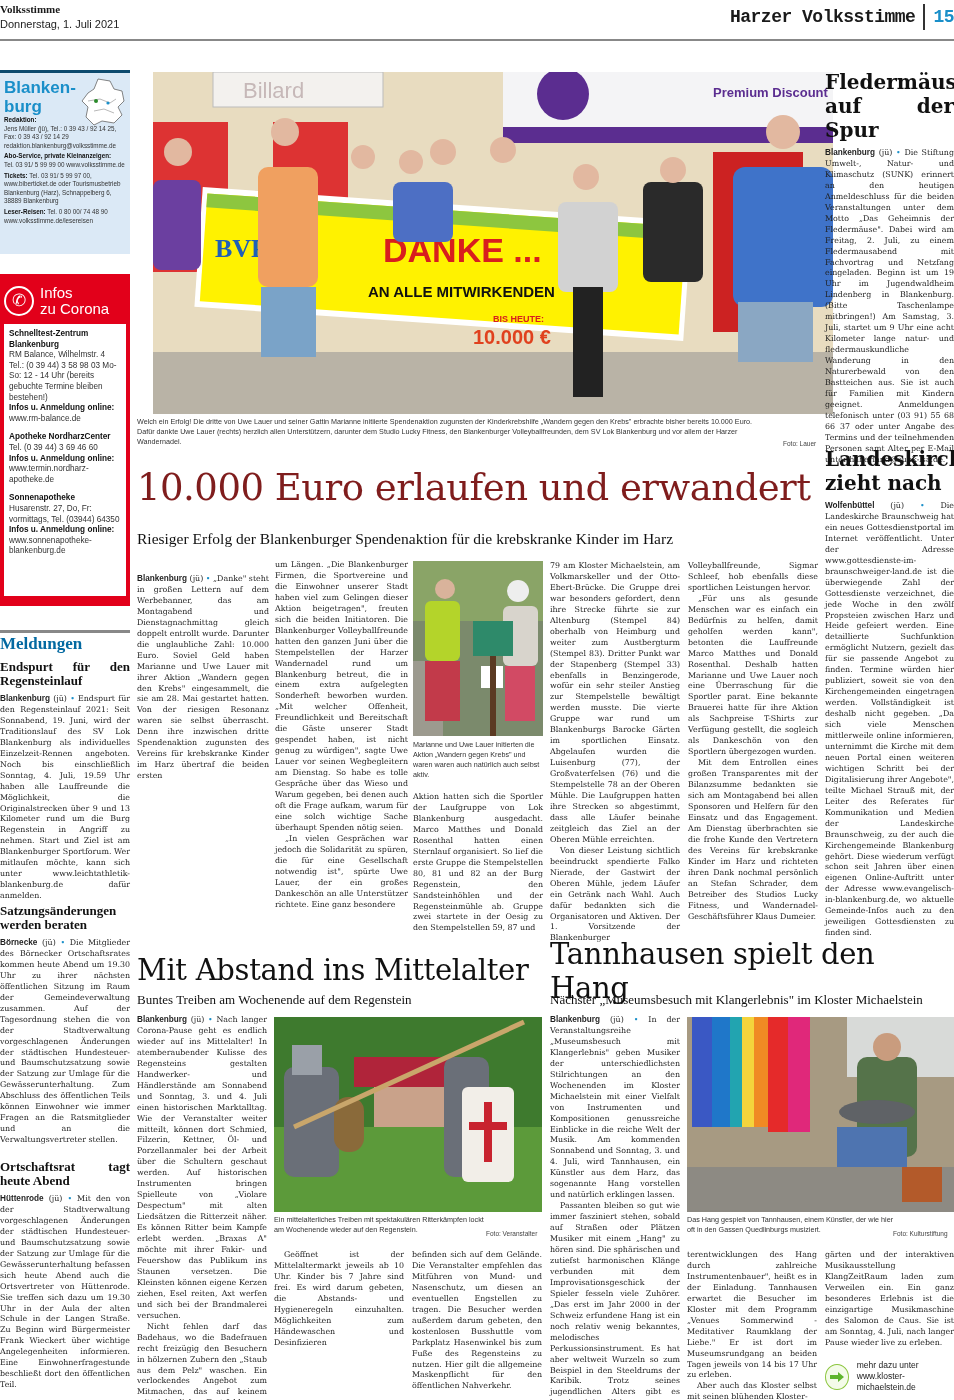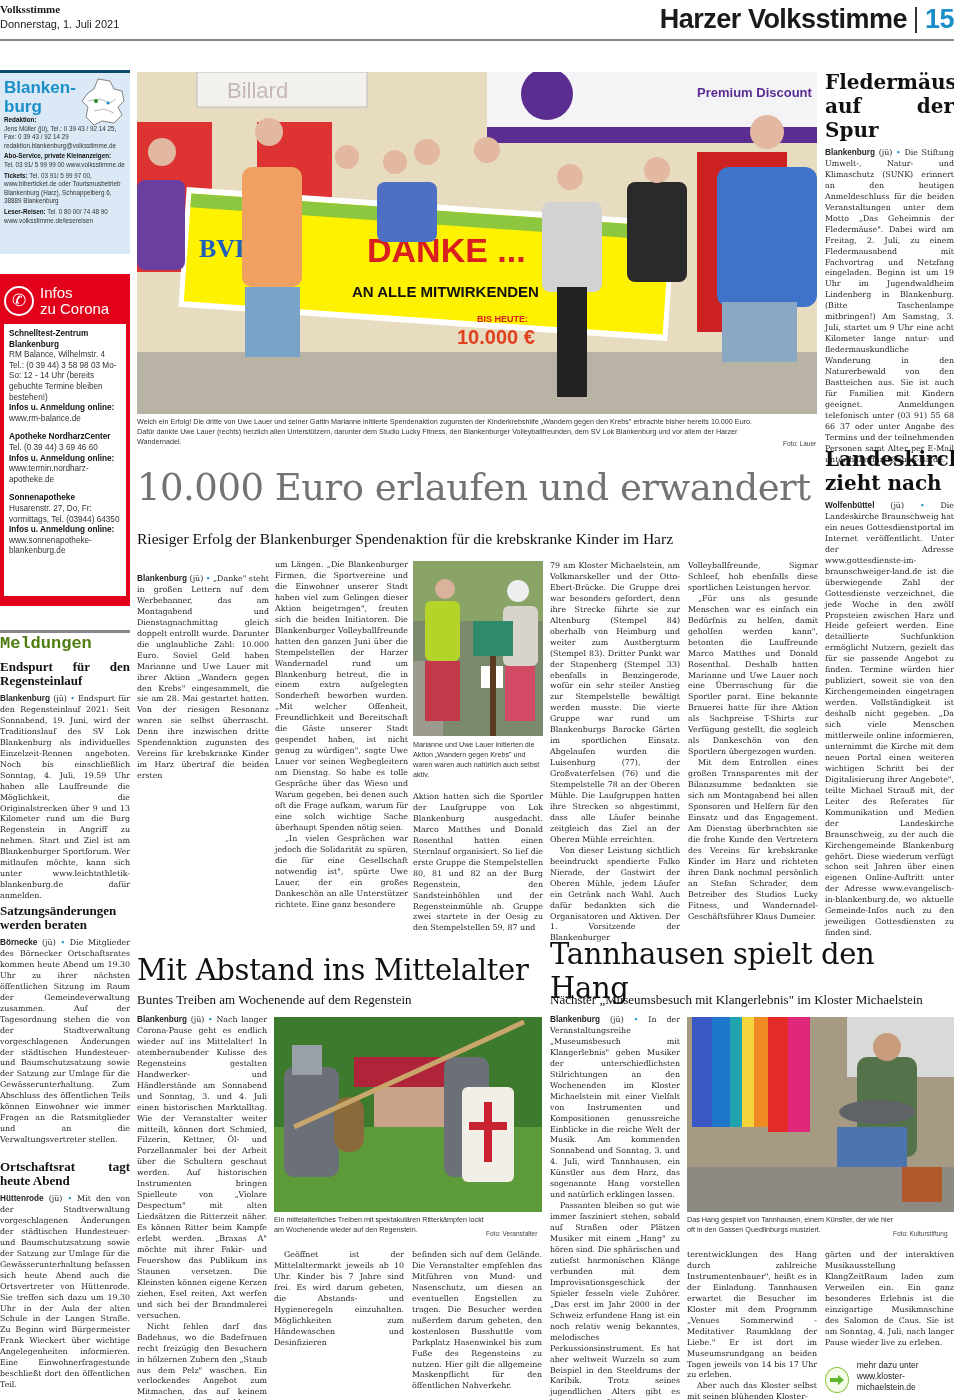--- a/index.html
+++ b/index.html
@@ -2,68 +2,68 @@
 <html><head>
 <meta charset="utf-8">
 <style>
 *{box-sizing:border-box;margin:0;padding:0}
 body{width:954px;height:1400px;background:#fff;position:relative;overflow:hidden;font-family:"DejaVu Serif",serif;color:#1a1a1a}
 .abs{position:absolute}
 .sans{font-family:"Liberation Sans","DejaVu Sans",sans-serif}
 .hdr-left{left:0;top:2px;font-size:10.5px;line-height:15px}
 .hdr-left .brand{font-family:"Liberation Serif",serif;font-weight:bold;font-size:11px}
 .hdr-left .date{font-family:"Liberation Sans",sans-serif;font-size:11px;color:#222}
-.hdr-right{right:0;top:4px;font-family:Liberation Sans, sans-serif;font-weight:bold;font-size:27px;letter-spacing:-0.5px;display:flex;align-items:center;gap:8px}
+.hdr-right{right:0;top:4px;font-family:Liberation Mono, monospace;font-weight:bold;font-size:18px;letter-spacing:-0.5px;display:flex;align-items:center;gap:8px}
 .hdr-right .sep{width:2px;height:26px;background:#333}
 .hdr-right .pg{color:#1a8fc9}
 .hdr-line{left:0;top:39px;width:954px;height:2px;background:#888}
 
 
 .loc-box{left:0;top:70px;width:130px;height:184px;background:#dbe9f6;border-top:3px solid #0c4a6e;padding:5px 4px}
 .loc-title{font-family:"Liberation Sans",sans-serif;font-weight:bold;font-size:17px;line-height:19px;color:#1a8fc9}
 .loc-map{right:4px;top:4px;width:46px;height:50px}
 .loc-text{font-family:"Liberation Sans",sans-serif;font-size:6.3px;line-height:8.6px;color:#333}
 .loc-text b{color:#111}
 .loc-text p{margin-bottom:2px}
 
 .corona{left:0;top:274px;width:130px;height:332px;background:#e2001a;padding:4px}
 .corona-head{display:flex;align-items:center;gap:6px;height:46px;color:#fff;font-family:"Liberation Sans",sans-serif;font-size:15px;line-height:16px}
 .phone-ic{width:30px;height:30px;border:2px solid #fff;border-radius:50%;display:flex;align-items:center;justify-content:center;font-size:17px}
 .corona-body{background:#ffffff;height:272px;padding:5px 5px;font-family:"Liberation Sans",sans-serif;font-size:8.2px;line-height:10.6px;color:#333}
 .corona-body b{color:#111}
 .corona-body .blk{margin-bottom:8px}
 
 .meld-rule{left:0;top:630px;width:130px;height:3px;background:#888}
-.meld-title{left:0;top:634px;font-family:Liberation Mono, monospace;font-weight:bold;font-size:17px;color:#4d7c0f}
+.meld-title{left:0;top:634px;font-family:Liberation Serif, serif;font-weight:bold;font-size:17px;color:#0369a1}
 .meld-col{left:0;width:130px;font-size:8.3px;line-height:11.1px;text-align:left}
 .meld-col h3{font-family:"Liberation Serif",serif;font-weight:bold;font-size:13px;line-height:14px;margin-bottom:6px;color:#111}
 .dl{font-family:"Liberation Sans",sans-serif;font-weight:bold;font-size:8.2px}
 .dot{color:#1a8fc9}
 
 
-.photo-main{left:137px;top:72px;width:680px;height:342px;overflow:hidden;background:#737373}
+.photo-main{left:153px;top:72px;width:680px;height:342px;overflow:hidden;background:#737373}
 .cap{font-family:"Liberation Sans",sans-serif;font-size:7.2px;line-height:10px;color:#333}
 .credit{font-family:"Liberation Sans",sans-serif;font-size:6.5px;color:#444}
 
-.headline-main{left:137px;top:466px;font-family:"DejaVu Serif",serif;font-size:37px;line-height:44px;letter-spacing:-0.5px;color:#737373}
+.headline-main{left:137px;top:466px;font-family:"DejaVu Serif",serif;font-size:37px;line-height:44px;letter-spacing:-0.5px;color:#7f1d1d}
 .sub-main{left:137px;top:530px;font-family:"Liberation Serif",serif;font-size:15.5px;color:#111}
 
 .col{font-family:"DejaVu Serif",serif;font-size:7.9px;line-height:10.95px;text-align:justify;hyphens:auto;color:#1f1f1f}
 .lead{font-family:"DejaVu Sans",sans-serif;font-size:11.2px;line-height:15.6px;color:#111}
 .ind{text-indent:10px}
 
 
 .rcol{left:825px;width:129px}
 .rcol h2{font-family:"DejaVu Serif",serif;font-weight:bold;font-size:20px;line-height:24px;color:#111;margin-bottom:6px}
 
 .h-med{font-family:"DejaVu Serif",serif;font-size:29px;letter-spacing:-0.3px;color:#111}
 .sub-med{font-family:"Liberation Serif",serif;font-size:13px;color:#111}
 
 .img-box{overflow:hidden}
-.more{display:flex;gap:8px;align-items:flex-end}
+.more{display:flex;gap:8px;align-items:center}
 .arrow-ic{width:26px;height:26px;border-radius:50%;border:1.5px solid #8cc63f;display:flex;align-items:center;justify-content:center;background:#f4fbe9}
 </style>
 </head>
 <body>
 
 <div class="abs hdr-left">
   <div class="brand">Volksstimme</div>
   <div class="date">Donnerstag, 1. Juli 2021</div>
 </div>
 <div class="abs hdr-right">

